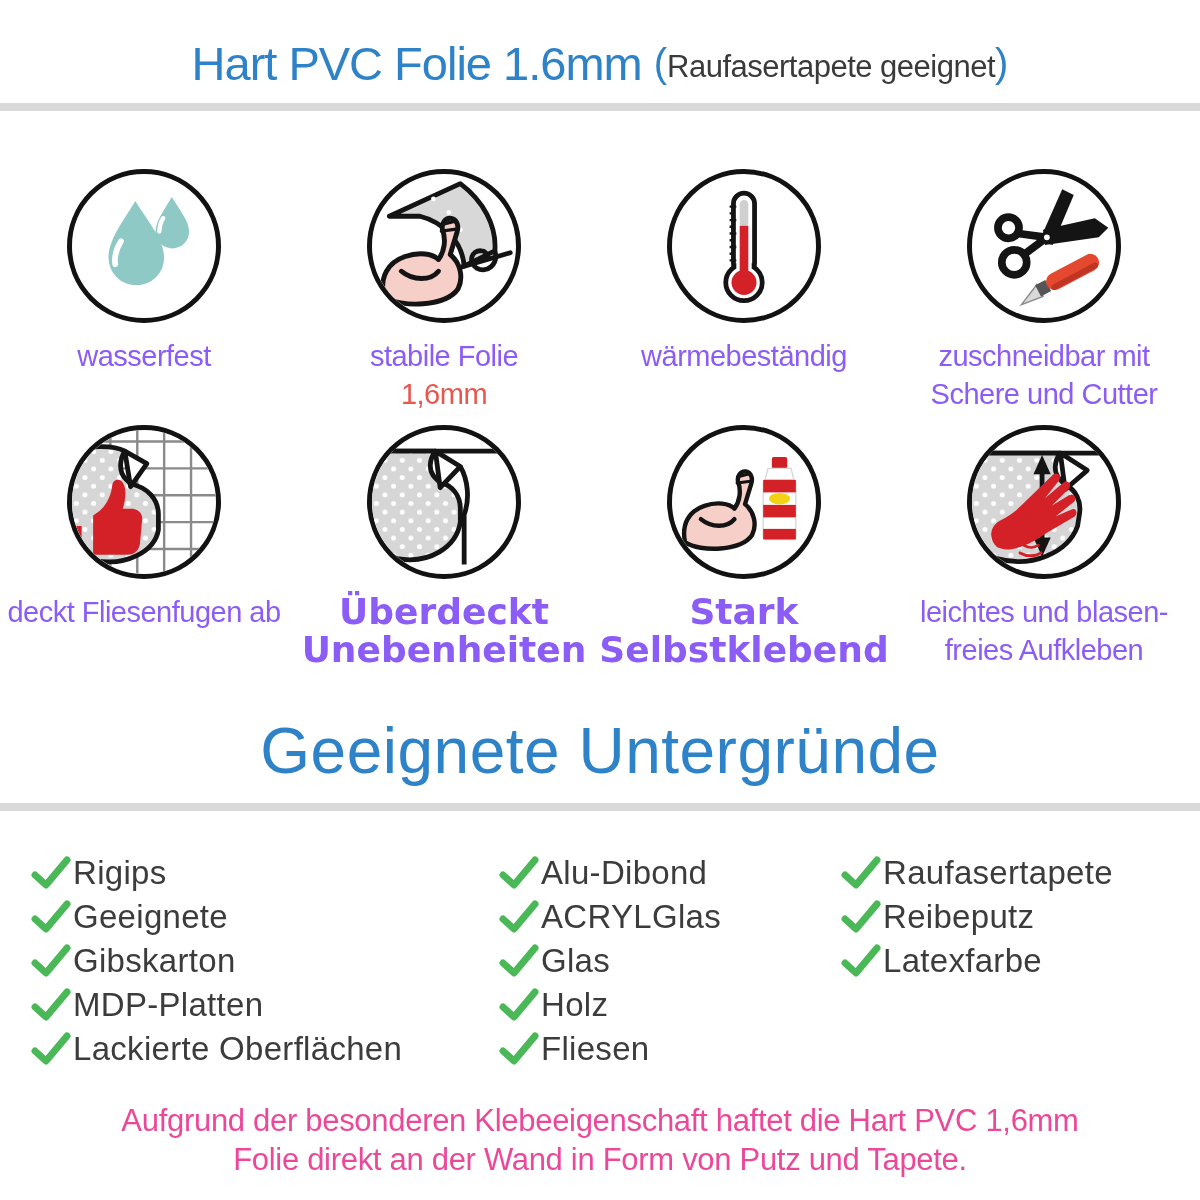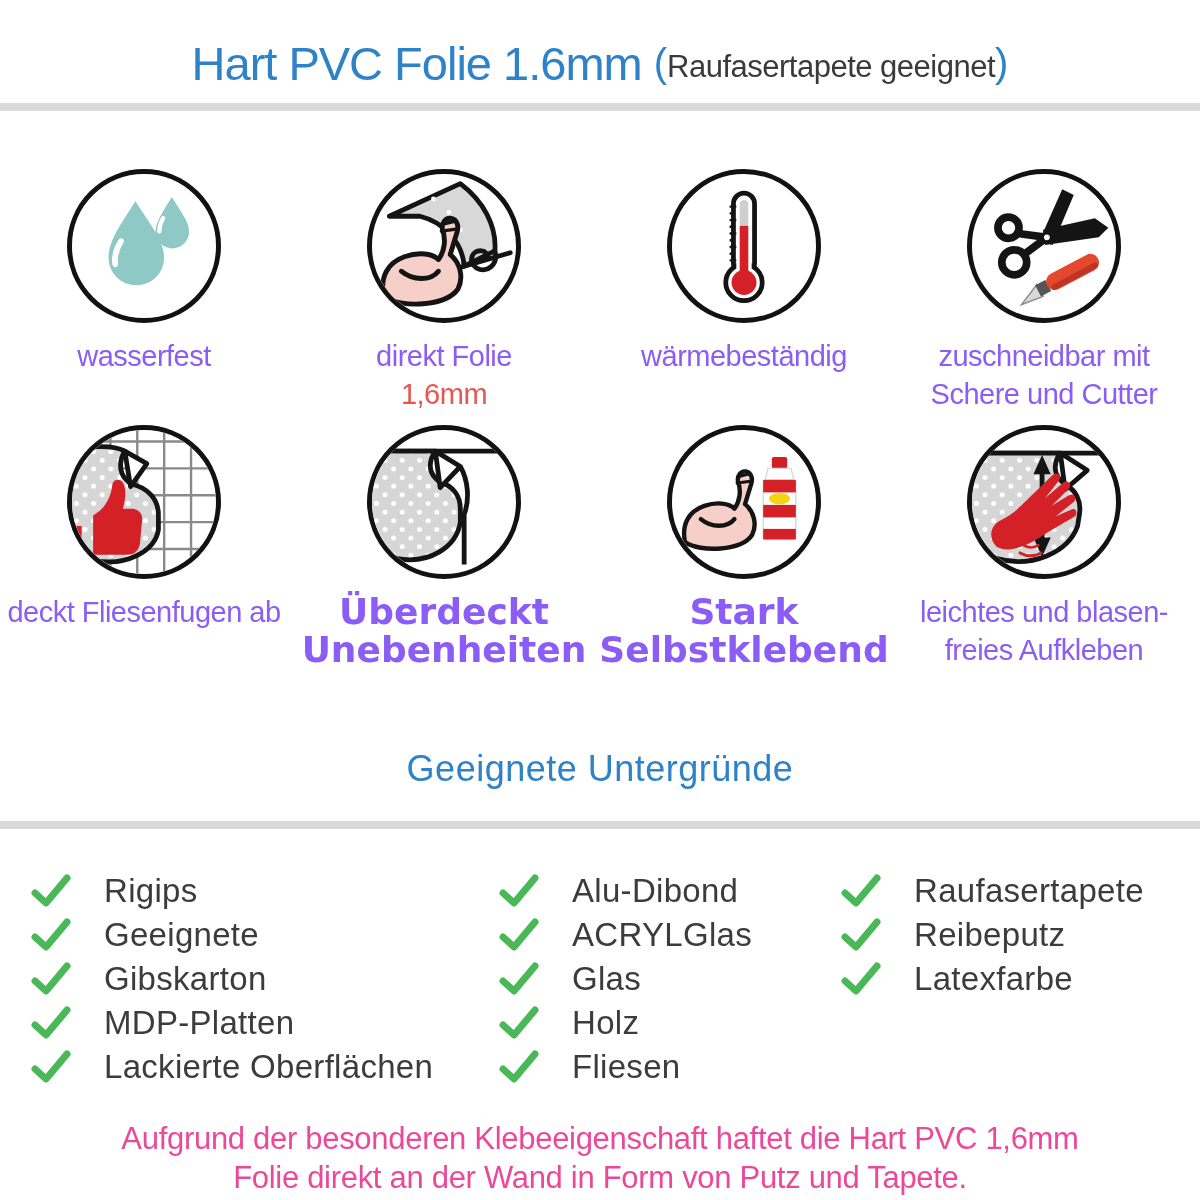--- a/index.html
+++ b/index.html
@@ -15,24 +15,24 @@
   
   .features{display:grid;grid-template-columns:repeat(4,300px);row-gap:12px;margin-top:58px;margin-left:-6px;}
   .feature{display:flex;flex-direction:column;align-items:center;}
   .circle{width:154px;height:154px;border:5px solid #121212;border-radius:50%;box-sizing:border-box;overflow:hidden;background:#fff;}
   .circle svg{display:block;width:144px;height:144px;}
   .flabel{margin-top:14px;font-size:29px;line-height:38px;color:#8b5cf6;text-align:center;white-space:pre-line;letter-spacing:-0.5px;}
   .flabel.bold{font-family:"DejaVu Sans",sans-serif;font-weight:700;font-size:36px;letter-spacing:0;}
   .fsub{font-size:29px;line-height:38px;color:#e9564d;text-align:center;letter-spacing:-0.5px;}
 
   
-  .surfaces-heading{margin-top:68px;font-size:36px;line-height:64px;color:#2e82c8;text-align:center;letter-spacing:0.5px;}
+  .surfaces-heading{margin-top:50px;font-size:64px;line-height:64px;color:#2e82c8;text-align:center;letter-spacing:0.5px;}
   .bar2{margin-top:20px;}
   .checklist{display:grid;grid-template-columns:468px 342px auto;padding-left:30px;margin-top:40px;}
-  .chk-item{display:flex;align-items:center;gap:32px;height:44px;}
+  .chk-item{display:flex;align-items:center;gap:1px;height:44px;}
   .chk-item span{font-size:33px;color:#3c3c3c;letter-spacing:0.3px;}
   .check{width:42px;height:34px;flex:0 0 auto;}
 
   
   .footer{margin-top:30px;text-align:center;}
   .footer div{font-size:31px;line-height:39px;color:#ec4899;letter-spacing:-0.3px;}
 
   .defs-holder{position:absolute;width:0;height:0;overflow:hidden;}
 </style>
 </head>
@@ -80,21 +80,21 @@
       <svg viewBox="0 0 150 150">
         <path d="M18,44 L92,10 C116,28 130,54 128,80 L96,96 C94,70 74,50 50,44 Z" fill="#d8d8d8" stroke="#141414" stroke-width="5" stroke-linejoin="round"></path>
         <circle cx="64" cy="26" r="2.5" fill="#fff"></circle>
           <circle cx="80" cy="40" r="2.5" fill="#fff"></circle>
           <circle cx="92" cy="58" r="2.5" fill="#fff"></circle>
         <path d="M128,80 C132,94 120,104 109,98 C100,93 103,79 114,80 C118,80 121,84 120,88" fill="none" stroke="#141414" stroke-width="5" stroke-linecap="round"></path>
         <path d="M8,122 L144,82" stroke="#141414" stroke-width="5" stroke-linecap="round"></path>
         <use href="#arm-shape" transform="translate(6,36) scale(1.02)"></use>
       </svg>
     </div>
-    <div class="flabel">direkt Folie</div>
+    <div class="flabel">stabile Folie</div>
     <div class="fsub">1,6mm</div>
   </div>
 
   <div class="feature">
     <div class="circle">
       <svg viewBox="0 0 150 150">
         <rect x="64" y="20" width="22" height="84" rx="11" fill="#fff" stroke="#141414" stroke-width="5"></rect>
         <circle cx="75" cy="113" r="19" fill="#fff" stroke="#141414" stroke-width="5"></circle>
         <rect x="67" y="86" width="16" height="20" fill="#fff"></rect>
         <rect x="70.5" y="27" width="9" height="29" rx="4.5" fill="#cfcfcf"></rect>

